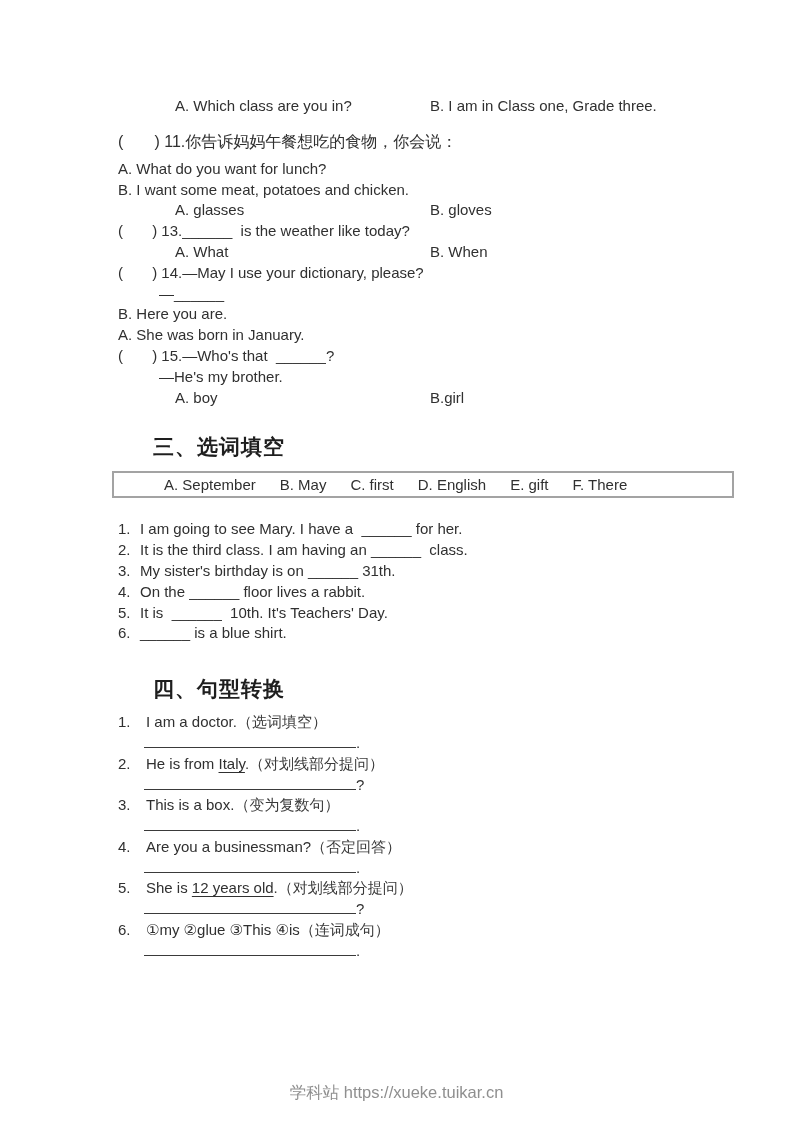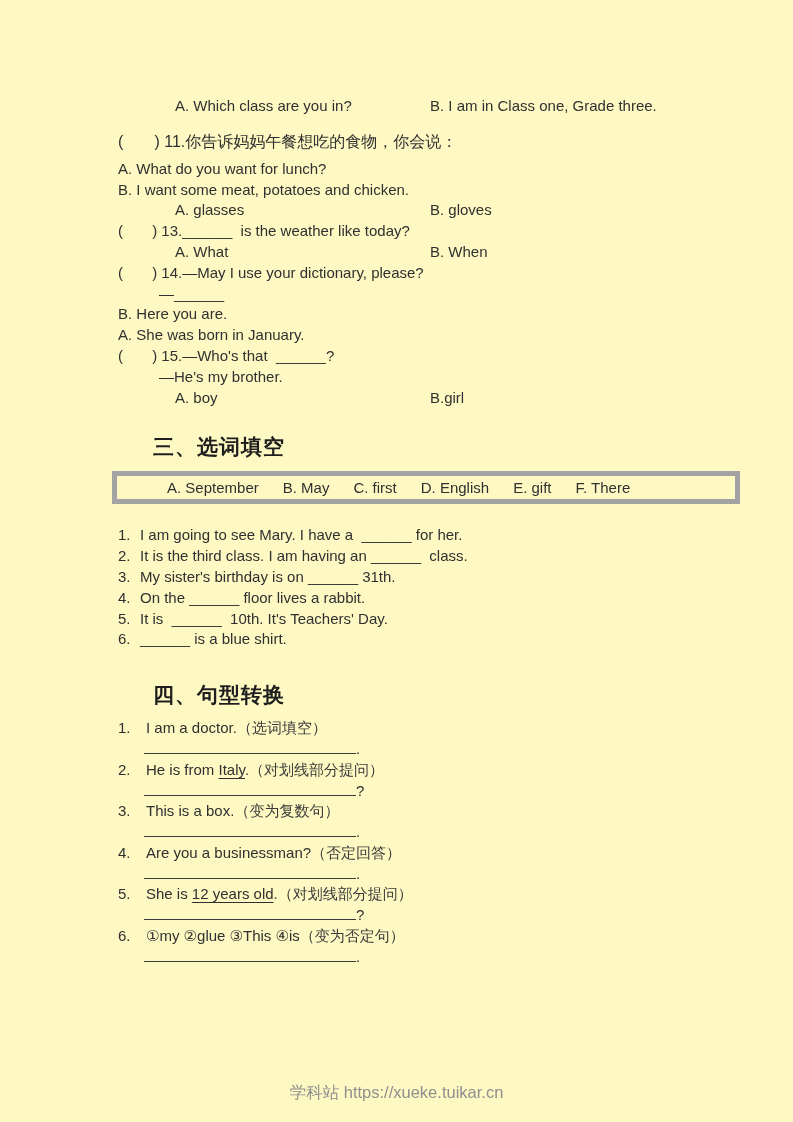--- a/index.html
+++ b/index.html
@@ -1,19 +1,19 @@
 <!DOCTYPE html>
 <html><head>
 <meta charset="utf-8">
 <style>
   html,body{margin:0;padding:0;background:#e8e8e8;}
   .page{
     position:relative;
     width:793px;height:1122px;
-    background:#fef9c3;
+    background:#ffffff;
     font-family:"Liberation Sans","DejaVu Sans",sans-serif;
     color:#303030;
     font-size:15px;
     box-sizing:border-box;
     padding:96px 60px 0 118px;
     overflow:hidden;
     margin:0 auto;
   }
   .opt2{display:flex;margin-left:57px;line-height:20.8px;white-space:pre;}
   .opt2 .a{width:255px;flex:0 0 255px;}
@@ -23,21 +23,21 @@
   .qline.cn{font-size:16px;line-height:23px;margin:13px 0 6px 0;}
   .sec-heading{
     font-size:21px;font-weight:bold;color:#1e1e1e;
     line-height:30px;letter-spacing:1px;margin-left:35px;
   }
   .h3{margin-top:24px;}
   .h4{margin-top:30px;}
   .word-box{
     margin-top:9px;margin-left:-6px;
     width:568px;height:23px;
-    border:5px solid #a3a3a3;
+    border:2px solid #a3a3a3;
     display:flex;align-items:center;
     padding-left:50px;gap:24px;
     white-space:pre;
   }
   .fill-list{margin-top:21px;}
   .f-item{display:flex;line-height:20.8px;white-space:pre;}
   .f-num{flex:0 0 22px;}
   .t-list{margin-top:7px;}
   .t-item{display:flex;line-height:21px;white-space:pre;}
   .t-num{flex:0 0 28px;}
@@ -164,21 +164,21 @@
     <div class="t-item">
       <span class="t-num">5.</span>
       <span><span>She is </span><span class="u">12 years old</span><span class="t-cn">.（对划线部分提问）</span></span>
     </div>
     <div class="t-answer">
       <span class="t-blank"></span><span>?</span>
     </div>
 
     <div class="t-item">
       <span class="t-num">6.</span>
-      <span><span>①my ②glue ③This ④is</span><span class="u"></span><span class="t-cn">（变为否定句）</span></span>
+      <span><span>①my ②glue ③This ④is</span><span class="u"></span><span class="t-cn">（连词成句）</span></span>
     </div>
     <div class="t-answer">
       <span class="t-blank"></span><span>.</span>
     </div>
 
   </div>
 
   <div class="footer">学科站 https://xueke.tuikar.cn</div>
 </div>
 

